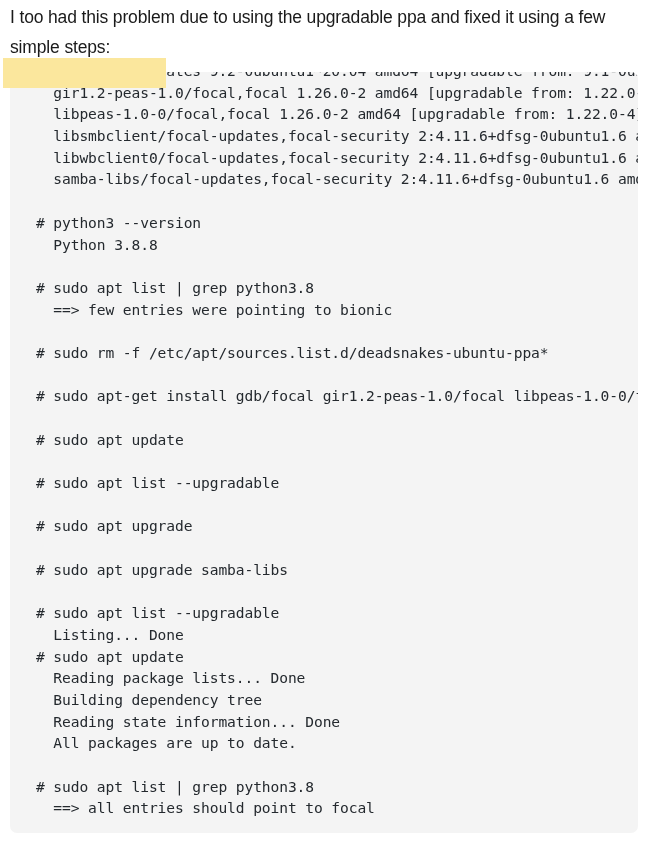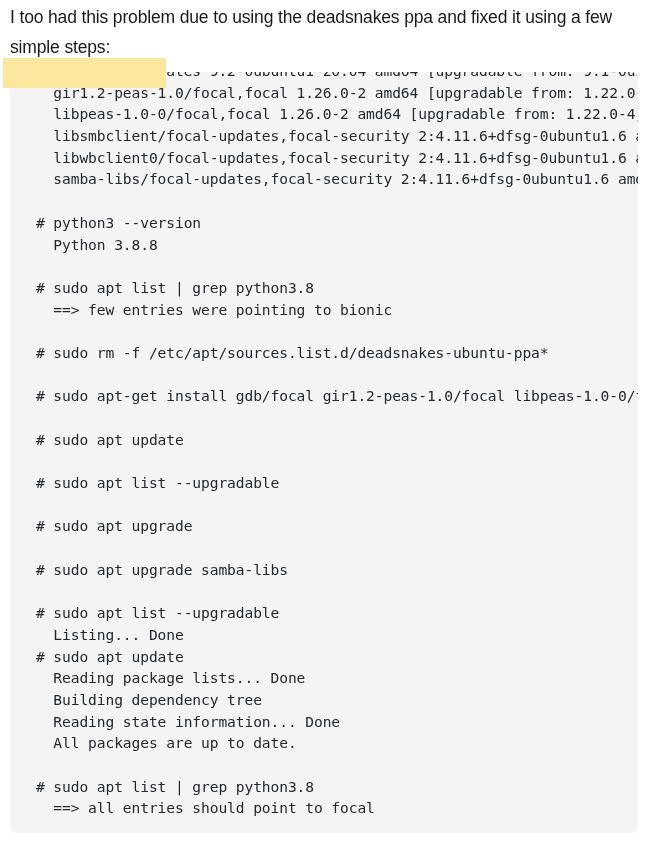--- a/index.html
+++ b/index.html
@@ -75,21 +75,21 @@
     display: block;
     height: 21.7px;
   }
   .code-line.blank {
     height: 21.7px;
   }
 </style>
 </head>
 <body>
 
-<div id="answer-intro">I too had this problem due to using the deadsnakes ppa and fixed it using a few simple steps:</div>
+<div id="answer-intro">I too had this problem due to using the upgradable ppa and fixed it using a few simple steps:</div>
 
 <div id="highlight-swatch" style="background: rgb(251, 231, 157);"></div>
 
 <div id="code-block" style="background: rgb(244, 244, 244);">
   <div id="code-scroll">
     <div id="code-lines" style="color: rgb(36, 41, 46);"><span class="code-line">  gdb/focal-updates 9.2-0ubuntu1~20.04 amd64 [upgradable from: 9.1-0ubuntu1]</span><span class="code-line">  gir1.2-peas-1.0/focal,focal 1.26.0-2 amd64 [upgradable from: 1.22.0-4]</span><span class="code-line">  libpeas-1.0-0/focal,focal 1.26.0-2 amd64 [upgradable from: 1.22.0-4]</span><span class="code-line">  libsmbclient/focal-updates,focal-security 2:4.11.6+dfsg-0ubuntu1.6 amd64</span><span class="code-line">  libwbclient0/focal-updates,focal-security 2:4.11.6+dfsg-0ubuntu1.6 amd64</span><span class="code-line">  samba-libs/focal-updates,focal-security 2:4.11.6+dfsg-0ubuntu1.6 amd64</span><span class="code-line blank">&nbsp;</span><span class="code-line"># python3 --version</span><span class="code-line">  Python 3.8.8</span><span class="code-line blank">&nbsp;</span><span class="code-line"># sudo apt list | grep python3.8</span><span class="code-line">  ==&gt; few entries were pointing to bionic</span><span class="code-line blank">&nbsp;</span><span class="code-line"># sudo rm -f /etc/apt/sources.list.d/deadsnakes-ubuntu-ppa*</span><span class="code-line blank">&nbsp;</span><span class="code-line"># sudo apt-get install gdb/focal gir1.2-peas-1.0/focal libpeas-1.0-0/focal</span><span class="code-line blank">&nbsp;</span><span class="code-line"># sudo apt update</span><span class="code-line blank">&nbsp;</span><span class="code-line"># sudo apt list --upgradable</span><span class="code-line blank">&nbsp;</span><span class="code-line"># sudo apt upgrade</span><span class="code-line blank">&nbsp;</span><span class="code-line"># sudo apt upgrade samba-libs</span><span class="code-line blank">&nbsp;</span><span class="code-line"># sudo apt list --upgradable</span><span class="code-line">  Listing... Done</span><span class="code-line"># sudo apt update</span><span class="code-line">  Reading package lists... Done</span><span class="code-line">  Building dependency tree</span><span class="code-line">  Reading state information... Done</span><span class="code-line">  All packages are up to date.</span><span class="code-line blank">&nbsp;</span><span class="code-line"># sudo apt list | grep python3.8</span><span class="code-line">  ==&gt; all entries should point to focal</span></div>
   </div>
 </div>
 
 </body></html>

